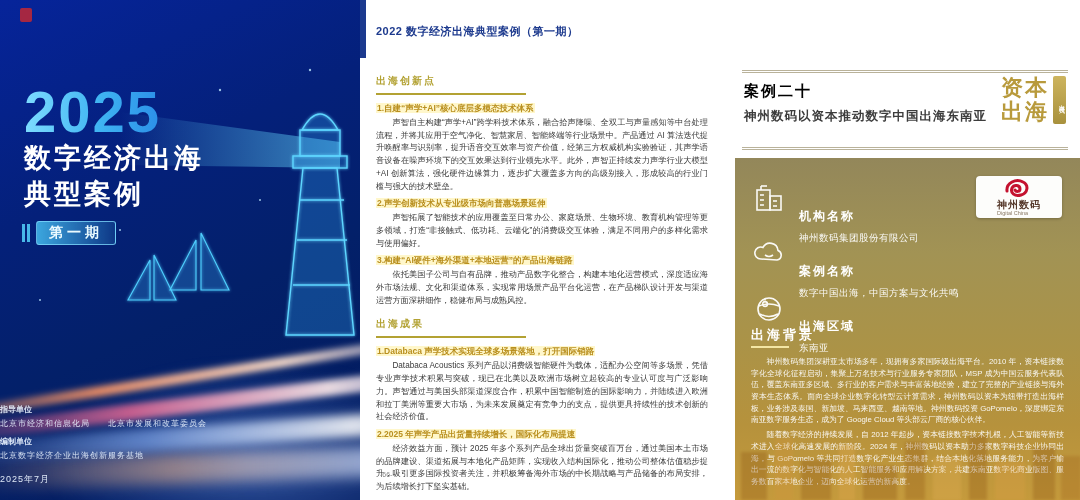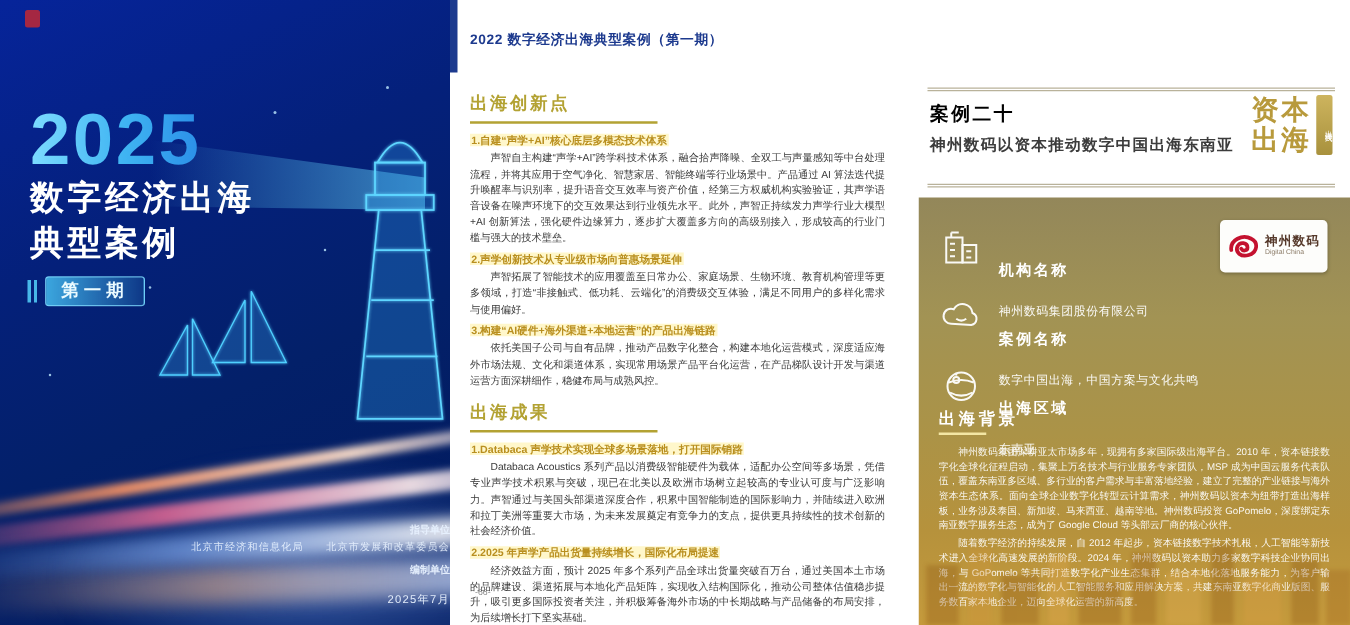--- a/index.html
+++ b/index.html
@@ -16,21 +16,21 @@
     background:linear-gradient(90deg,#7ddcff 0%,#3fb4f2 55%,#2b8fe8 100%);
     -webkit-background-clip:text; background-clip:text; color:transparent; }
   .cover-title1 { position:absolute; left:24px; top:140px; font-size:27px; font-weight:bold; color:#fff; letter-spacing:3px; }
   .cover-title2 { position:absolute; left:24px; top:176px; font-size:27px; font-weight:bold; color:#fff; letter-spacing:3px; }
   .issue-badge { position:absolute; left:22px; top:221px; display:flex; align-items:center; }
   .badge-bars { width:10px; height:18px; margin-right:4px;
     background:linear-gradient(90deg,#4fc8f5 0 3px,transparent 3px 5px,#4fc8f5 5px 8px,transparent 8px); opacity:.9; }
   .badge-box { min-width:64px; padding:2px 12px; text-align:center; font-size:14px; font-weight:bold; color:#eafaff;
     border:1px solid rgba(130,220,255,.75); border-radius:3px;
     background:linear-gradient(90deg,rgba(70,190,240,.85),rgba(70,190,240,.15)); letter-spacing:4px; }
-  .cover-footer { position:absolute; left:12px; right:0; bottom:14px; text-align:right; color:#e8f2ff; }
+  .cover-footer { position:absolute; left:0; right:0; bottom:14px; text-align:left; color:#e8f2ff; }
   .f-label { font-size:8px; font-weight:bold; margin-top:7px; opacity:.95; }
   .f-orgs { font-size:8px; margin-top:3px; opacity:.9; letter-spacing:1px; }
   .f-date { font-size:9px; margin-top:12px; font-weight:normal; opacity:.95; letter-spacing:1px; }
   
   .trail { position:absolute; filter:blur(3px); }
   .t1 { left:-90px; bottom:118px; width:560px; height:10px; transform:rotate(-9deg);
     background:linear-gradient(90deg,rgba(255,120,70,0),rgba(255,150,100,.9),rgba(255,225,205,.95),rgba(130,170,255,.35)); }
   .t2 { left:-70px; bottom:92px; width:600px; height:16px; transform:rotate(-7deg);
     background:linear-gradient(90deg,rgba(255,90,130,0),rgba(255,110,150,.75),rgba(255,235,235,.9),rgba(90,140,255,.3)); }
   .t3 { left:-60px; bottom:56px; width:620px; height:22px; transform:rotate(-4deg); filter:blur(5px);
@@ -38,21 +38,21 @@
   .t4 { left:-40px; bottom:20px; width:640px; height:30px; transform:rotate(-2deg); filter:blur(7px);
     background:linear-gradient(90deg,rgba(255,170,110,.0),rgba(255,190,140,.5),rgba(200,220,255,.7),rgba(60,110,230,.35)); }
   .glow { position:absolute; left:40px; bottom:-60px; width:420px; height:200px; border-radius:50%;
     background:radial-gradient(closest-side,rgba(120,170,255,.4),rgba(120,170,255,0)); filter:blur(6px); }
 
   
   .page-mid { flex:0 0 370px; position:relative; background:#fff; padding:0; }
   .mid-bar { position:absolute; left:0; top:0; width:6px; height:58px; background:#1c3a8e; }
   .mid-header { position:absolute; left:16px; top:24px; font-size:11px; font-weight:bold; color:#1d3a8e; letter-spacing:.5px; }
   .mid-content { position:absolute; left:16px; right:22px; top:64px; }
-  .sec-title { font-size:14px; font-weight:bold; color:#b3a233; letter-spacing:2px; margin-top:10px; }
+  .sec-title { font-size:10px; font-weight:bold; color:#b3a233; letter-spacing:2px; margin-top:10px; }
   .sec-rule { width:150px; height:2px; background:#b3a233; margin:5px 0 8px 0; }
   .item-head { font-size:8.5px; font-weight:bold; color:#b98f1f; margin-top:5px; }
   .item-head span { background:rgba(255,240,160,.55); padding:0 1px; }
   .item-body { font-size:8.2px; line-height:1.55; color:#3a3a3a; text-align:justify; text-indent:2em; margin-top:2px; }
   .page-num { position:absolute; left:20px; bottom:22px; font-size:7px; color:#888; }
 
   
   .page-right { flex:0 0 350px; position:relative; background:#fff; }
   .rule { position:absolute; left:12px; right:12px; height:3px;
     border-top:1px solid #b9b29a; border-bottom:1px solid #b9b29a; }
@@ -63,24 +63,24 @@
   .tag-text { font-size:22px; font-weight:bold; color:#b89a3c; line-height:1.1; letter-spacing:2px; text-align:center; }
   .tag-ribbon { width:13px; margin-left:4px; background:linear-gradient(180deg,#cdb45e,#a8913d);
     border-radius:2px; color:#fff; font-size:6px; letter-spacing:1px;
     writing-mode:vertical-rl; text-align:center; padding-top:3px; }
   .gold-card { position:absolute; left:5px; right:0; top:158px; bottom:0; overflow:hidden;
     background:linear-gradient(180deg,#93875a 0%,#a29354 28%,#ab9347 55%,#b6923c 78%,#c59a3c 100%); }
   .info-row { position:absolute; left:16px; display:flex; align-items:flex-start; }
   .info-icon { width:36px; height:36px; flex:0 0 36px; margin-right:12px; }
   .info-icon svg { width:36px; height:36px; stroke:#fff; fill:none; stroke-width:1.6; opacity:.95; }
   .info-label { font-size:12px; font-weight:bold; color:#fff; letter-spacing:2px;margin-top:28px; }
-  .info-value { font-size:9.5px; color:rgba(255,255,255,.95); margin-top:18px; letter-spacing:.5px; }
+  .info-value { font-size:9.5px; color:rgba(255,255,255,.95); margin-top:7px; letter-spacing:.5px; }
   .row1 { top:22px; } .row2 { top:77px; } .row3 { top:132px; }
   .logo-box { position:absolute; right:18px; top:18px; width:86px; height:42px; background:#fdfdfb;
-    border-radius:4px; box-shadow:0 1px 3px rgba(0,0,0,.25); display:flex; align-items:center; justify-content:center; }
+    border-radius:4px; box-shadow:0 1px 3px rgba(0,0,0,.25); display:flex; align-items:center; justify-content:center;flex-direction:column; }
   .logo-swirl { width:26px; height:22px; margin-right:4px; }
   .logo-texts { line-height:1.1; }
   .logo-name { font-size:10px; font-weight:bold; color:#55382a; letter-spacing:1px; }
   .logo-sub { font-size:5.5px; color:#8a7a66; }
   .bg-title { position:absolute; left:16px; top:168px; font-size:13px; font-weight:bold; color:#fff; letter-spacing:3px; }
   .bg-rule { position:absolute; left:16px; top:188px; width:38px; height:2px; background:#f3e6a4; }
   .bg-paras { position:absolute; left:16px; right:16px; top:198px; }
   .bg-para { font-size:7.8px; line-height:1.5; color:rgba(255,255,255,.92); text-align:justify; text-indent:2em; margin-bottom:3px; }
   .skyline { position:absolute; left:0; right:0; bottom:0; height:70px; filter:blur(1.5px); opacity:.6; }
   .bld { position:absolute; bottom:0; background:rgba(140,85,20,.55); }
@@ -148,20 +148,21 @@
     <div class="cover-title1">数字经济出海</div>
     <div class="cover-title2">典型案例</div>
     <div class="issue-badge">
       <span class="badge-bars"></span>
       <span class="badge-box">第一期</span>
     </div>
     <div class="cover-footer">
       <div class="f-label">指导单位</div>
       <div class="f-orgs">北京市经济和信息化局　　北京市发展和改革委员会</div>
       <div class="f-label">编制单位</div>
+      <div class="f-orgs">北京数字经济企业出海创新服务基地</div>
       <div class="f-date">2025年7月</div>
     </div>
   </section>
 
   <section class="page-mid">
     <div class="mid-bar"></div>
     <div class="mid-header">2022 数字经济出海典型案例（第一期）</div>
     <div class="mid-content">
       <div class="sec-title">出海创新点</div>
       <div class="sec-rule"></div>

